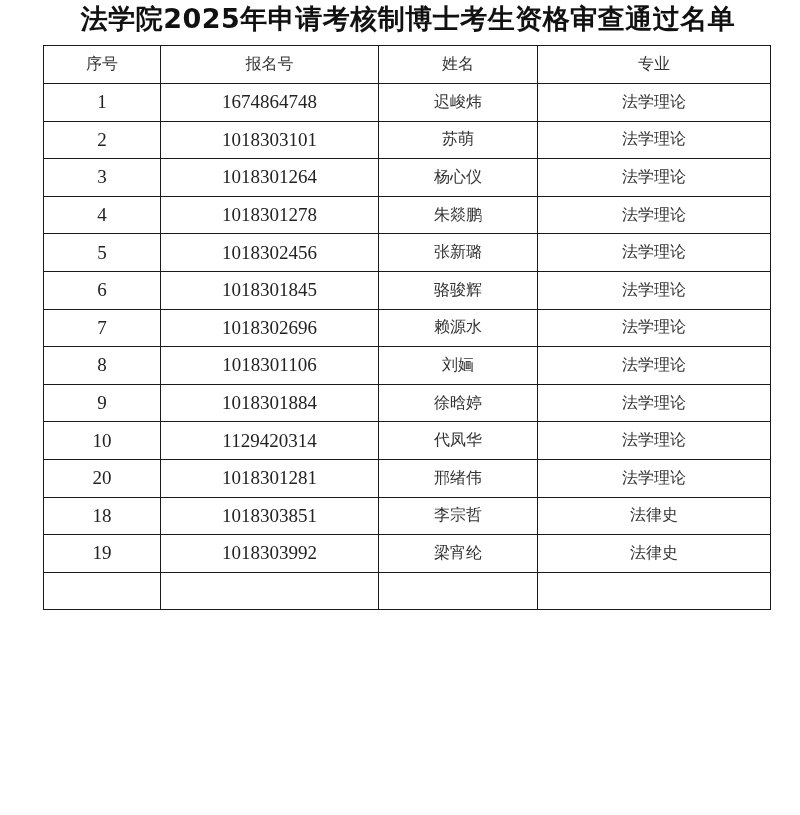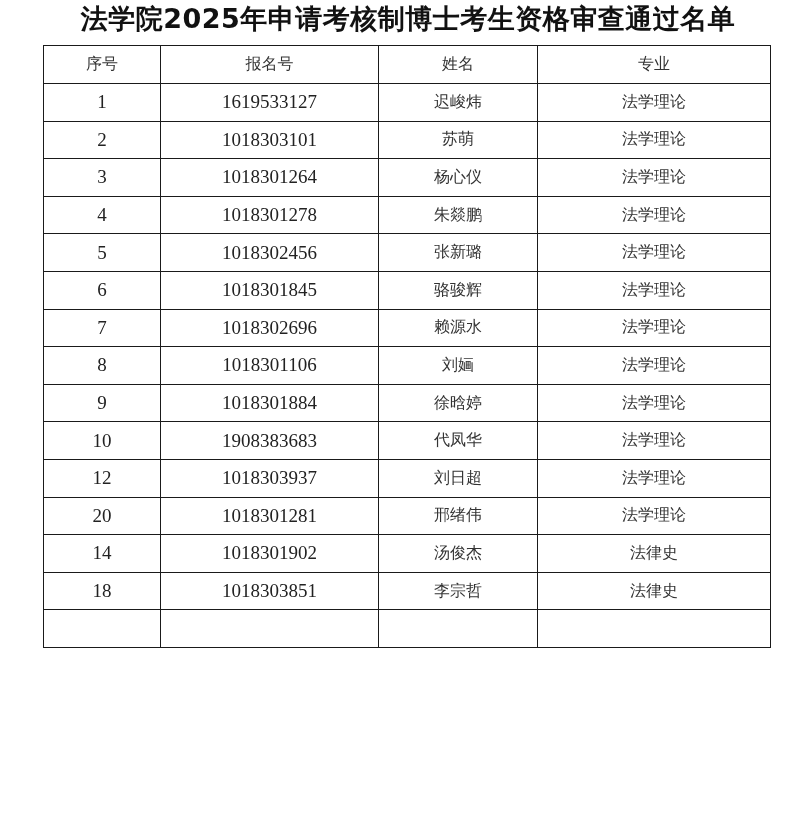--- a/index.html
+++ b/index.html
@@ -45,21 +45,21 @@
     <tr>
       <th>序号</th>
       <th>报名号</th>
       <th>姓名</th>
       <th>专业</th>
     </tr>
   </thead>
   <tbody id="tbody">
       <tr>
         <td>1</td>
-        <td>1619533127</td>
+        <td>1674864748</td>
         <td class="name">迟峻炜</td>
         <td class="major">法学理论</td>
       </tr>
       <tr>
         <td>2</td>
         <td>1018303101</td>
         <td class="name">苏萌</td>
         <td class="major">法学理论</td>
       </tr>
       <tr>
@@ -99,46 +99,40 @@
         <td class="major">法学理论</td>
       </tr>
       <tr>
         <td>9</td>
         <td>1018301884</td>
         <td class="name">徐晗婷</td>
         <td class="major">法学理论</td>
       </tr>
       <tr>
         <td>10</td>
-        <td>1908383683</td>
+        <td>1129420314</td>
         <td class="name">代凤华</td>
-        <td class="major">法学理论</td>
-      </tr>
-      <tr>
-        <td>12</td>
-        <td>1018303937</td>
-        <td class="name">刘日超</td>
         <td class="major">法学理论</td>
       </tr>
       <tr>
         <td>20</td>
         <td>1018301281</td>
         <td class="name">邢绪伟</td>
         <td class="major">法学理论</td>
       </tr>
       <tr>
-        <td>14</td>
-        <td>1018301902</td>
-        <td class="name">汤俊杰</td>
+        <td>18</td>
+        <td>1018303851</td>
+        <td class="name">李宗哲</td>
         <td class="major">法律史</td>
       </tr>
       <tr>
-        <td>18</td>
-        <td>1018303851</td>
-        <td class="name">李宗哲</td>
+        <td>19</td>
+        <td>1018303992</td>
+        <td class="name">梁宵纶</td>
         <td class="major">法律史</td>
       </tr>
       <tr>
         <td></td>
         <td></td>
         <td></td>
         <td></td>
       </tr>
     </tbody>
 </table>

